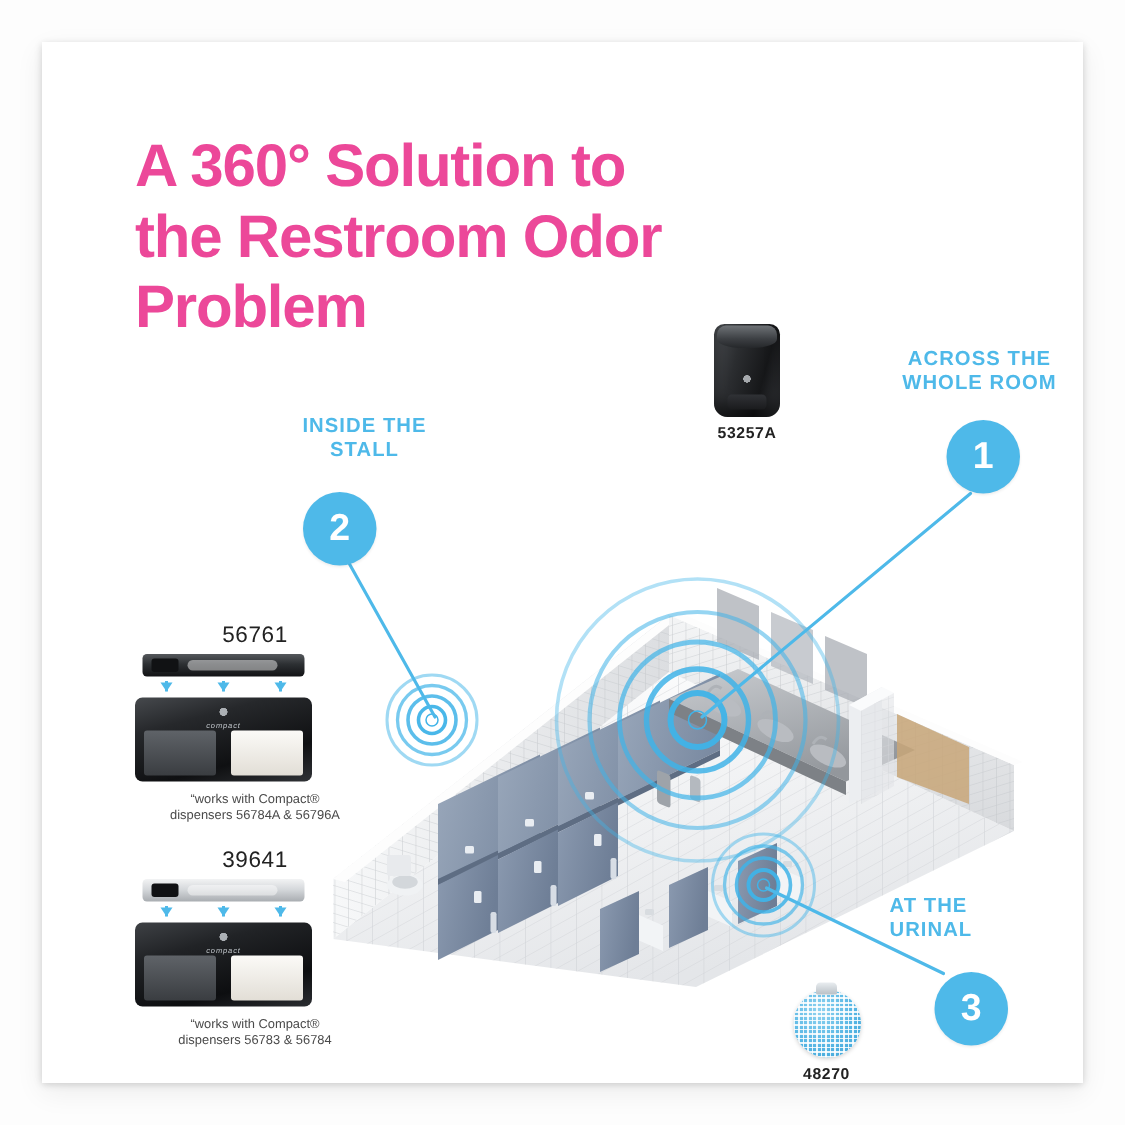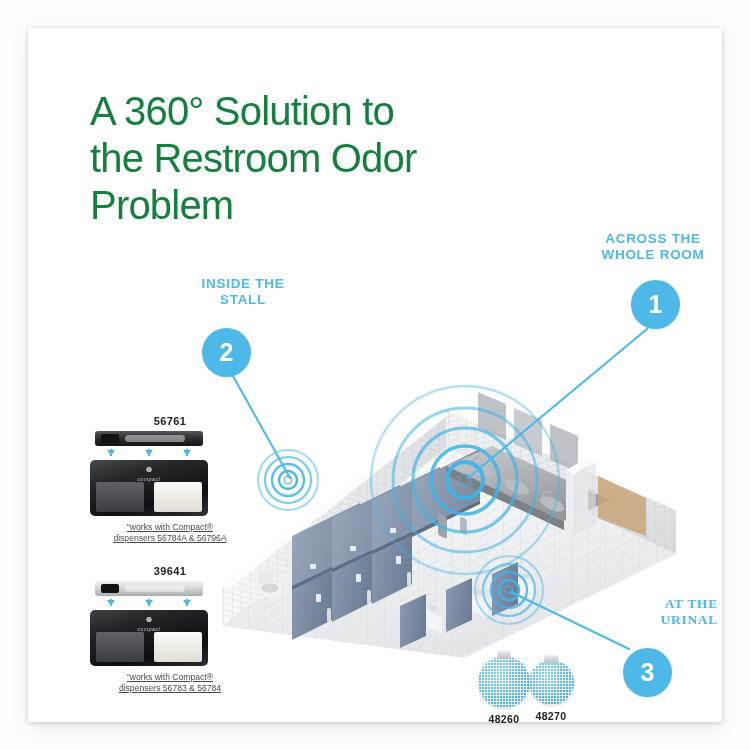--- a/index.html
+++ b/index.html
@@ -15,64 +15,63 @@
   
   #card{
     position:absolute;left:28px;top:28px;width:694px;height:694px;
     background:#ffffff;
     box-shadow:0 1px 5px rgba(0,0,0,.17), 0 6px 18px rgba(0,0,0,.07);
   }
 
   
   #headline{
     position:absolute;left:62px;top:60px;width:470px;
-    color:#15803d;
-    font-size:40px;line-height:1.18;font-weight:normal;letter-spacing:-0.8px;
+    color:#ec4899;
+    font-size:40px;line-height:1.18;font-weight:bold;letter-spacing:-0.8px;
     white-space:pre-line;
   }
 
   
   .callout-label{
     position:absolute;color:#4eb9e9;font-weight:bold;
     font-size:13.5px;line-height:1.22;letter-spacing:.7px;
     text-transform:uppercase;white-space:pre-line;
   }
   #label-1{left:560px;top:203px;width:130px;text-align:center;}
   #label-2{left:145px;top:248px;width:140px;text-align:center;}
-  #label-3{left:565px;top:568px;width:125px;text-align:right;font-family:Liberation Serif, serif;}
+  #label-3{left:565px;top:568px;width:125px;text-align:left;}
 
   
   .badge{
     position:absolute;width:49px;height:49px;border-radius:50%;
     background:#4eb9e9;color:#ffffff;
     display:flex;align-items:center;justify-content:center;
     font-size:25px;font-weight:bold;line-height:1;
     box-shadow:0 1px 2px rgba(0,0,0,.08);
   }
   #badge-1{left:603px;top:252px;}
   #badge-2{left:174px;top:300px;}
   #badge-3{left:595px;top:620px;}
 
   
   #leaders{position:absolute;left:0;top:0;width:750px;height:750px;pointer-events:none;}
 
   
   .prod{position:absolute;text-align:center;}
   .prod .sku{
-    font-size:11px;font-weight:bold;color:#222222;letter-spacing:.4px;
+    font-size:15px;font-weight:normal;color:#222222;letter-spacing:.4px;
     margin:0 0 4px 0;
   }
   .prod .sku-below{
     font-size:10.5px;font-weight:bold;color:#222222;letter-spacing:.4px;
     margin:5px 0 0 0;
   }
   .prod .note{
     font-size:8.6px;color:#4a4a4a;line-height:1.28;margin-top:6px;
     white-space:pre-line;
-    text-decoration:underline;
   }
 
   
   .disp-art{position:relative;margin:0 auto;}
 
   
   .art-53257{width:44px;height:62px;}
   .art-53257 .body{
     position:absolute;inset:0;border-radius:7px 7px 9px 9px;
     background:linear-gradient(105deg,#4b4e52 0%,#2b2d30 34%,#161719 70%,#37393d 100%);
@@ -186,20 +185,29 @@
 <body>
 
 <div id="stage">
 
   <div id="card">
 
     <div id="headline">A 360° Solution to
 the Restroom Odor
 Problem</div>
 
+    <div class="prod" style="left:435px;top:188px;width:70px;">
+      <div class="disp-art art-53257">
+        <div class="body"></div>
+          <div class="top"></div>
+          <div class="logo"></div>
+          <div class="lens"></div>
+      </div>
+      <div class="sku-below">53257A</div>
+    </div>
 
 
     <div class="prod" style="left:62px;top:387px;width:160px;">
       <div class="sku">56761</div>
       <div class="art-wide">
         <div class="lid lid-dark">
             <div class="btn"></div>
             <div class="slot"></div>
           </div>
         <div class="arrows">
@@ -234,26 +242,20 @@
           <div class="gp"></div>
             <div class="cmp">compact</div>
           <div class="win-l"></div>
             <div class="win-r"></div>
         </div>
       </div>
       <div class="note">“works with Compact®
 dispensers 56783 &amp; 56784</div>
     </div>
 
-    <div class="prod" style="left:447px;top:628px;width:58px;">
-      <div class="screen">
-          <span class="tab"></span>
-        </div>
-      <div class="sku-below">48260</div>
-    </div>
 
     <div class="prod" style="left:494px;top:632px;width:58px;">
       <div class="screen sm">
           <span class="tab"></span>
         </div>
       <div class="sku-below">48270</div>
     </div>
 
     <div id="scene">
       <svg width="470" height="300" viewBox="0 0 470 300">

